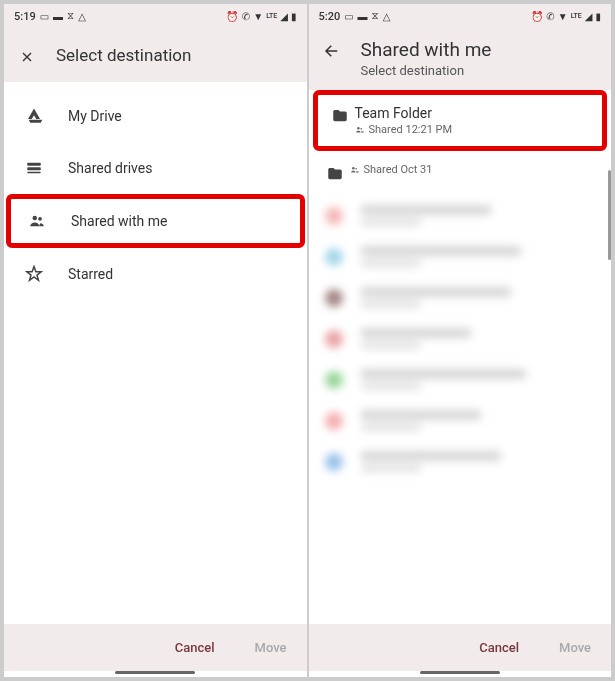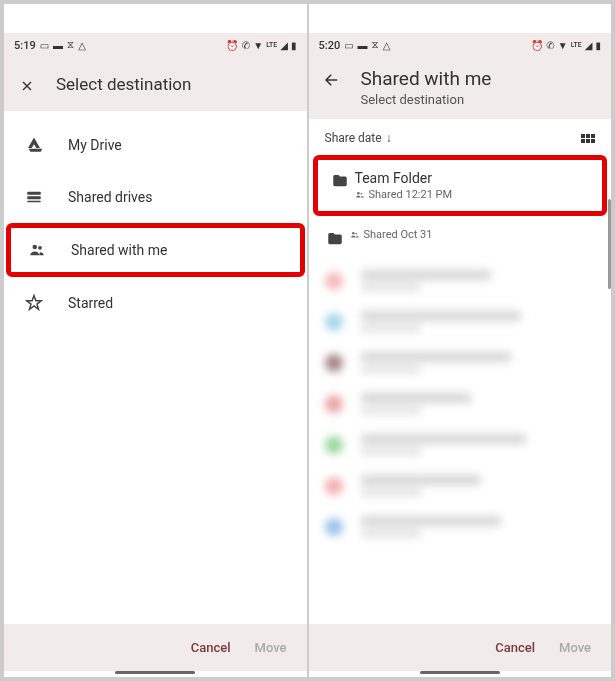--- a/index.html
+++ b/index.html
@@ -24,21 +24,20 @@
     .status-bar {
       height: 24px;
       background: #f1ebec;
       display: flex;
       justify-content: space-between;
       align-items: center;
       padding: 0 10px;
       font-size: 11px;
       font-weight: 500;
       color: #333;
-      margin-top: 29px;
     }
     .status-left { display: flex; align-items: center; gap: 4px; }
     .status-right { display: flex; align-items: center; gap: 3px; }
     .status-icon { font-size: 10px; }
     .header {
       background: #f1ebec;
       padding: 16px 14px 16px 14px;
       display: flex;
       align-items: center;
       gap: 20px;
@@ -135,21 +134,21 @@
     }
     .blur-dot { width: 18px; height: 18px; border-radius: 50%; flex-shrink: 0; }
     .blur-text { display: flex; flex-direction: column; gap: 4px; }
     .blur-line1 { height: 10px; background: #bbb; border-radius: 3px; }
     .blur-line2 { height: 7px; background: #ccc; border-radius: 3px; width: 60px; }
     .footer {
       background: #f1ebec;
       padding: 16px 20px;
       display: flex;
       justify-content: flex-end;
-      gap: 24px;
+      gap: 40px;
       font-size: 13px;
     }
     .btn-cancel { color: #7b3838; font-weight: 500; }
     .btn-move { color: #aaa; font-weight: 500; }
     .nav-bar {
       height: 6px;
       background: transparent;
       display: flex;
       justify-content: center;
       align-items: center;
@@ -277,34 +276,20 @@
         </svg>
     </div>
     <div class="header-titles">
       <div class="header-title-big">Shared with me</div>
       <div class="header-subtitle">Select destination</div>
     </div>
   </div>
 
   <div class="content">
     <div class="scroll-hint"></div>
-    <div class="sort-row">
-      <div class="sort-label">
-        <span>Share date</span>
-        <span>↓</span>
-      </div>
-      <div class="grid-icon">
-        <span></span>
-          <span></span>
-          <span></span>
-          <span></span>
-          <span></span>
-          <span></span>
-      </div>
-    </div>
 
     <div class="folder-item highlighted">
       <div class="folder-icon">
         <svg viewBox="0 0 24 24" width="20" height="18" fill="#444">
             <path d="M3 6c0-1 1-2 2-2h5l2 2h7c1 0 2 1 2 2v9c0 1-1 2-2 2H5c-1 0-2-1-2-2V6z"></path>
           </svg>
       </div>
       <div class="folder-info">
         <div class="folder-name">Team Folder</div>
         <div class="folder-meta">

